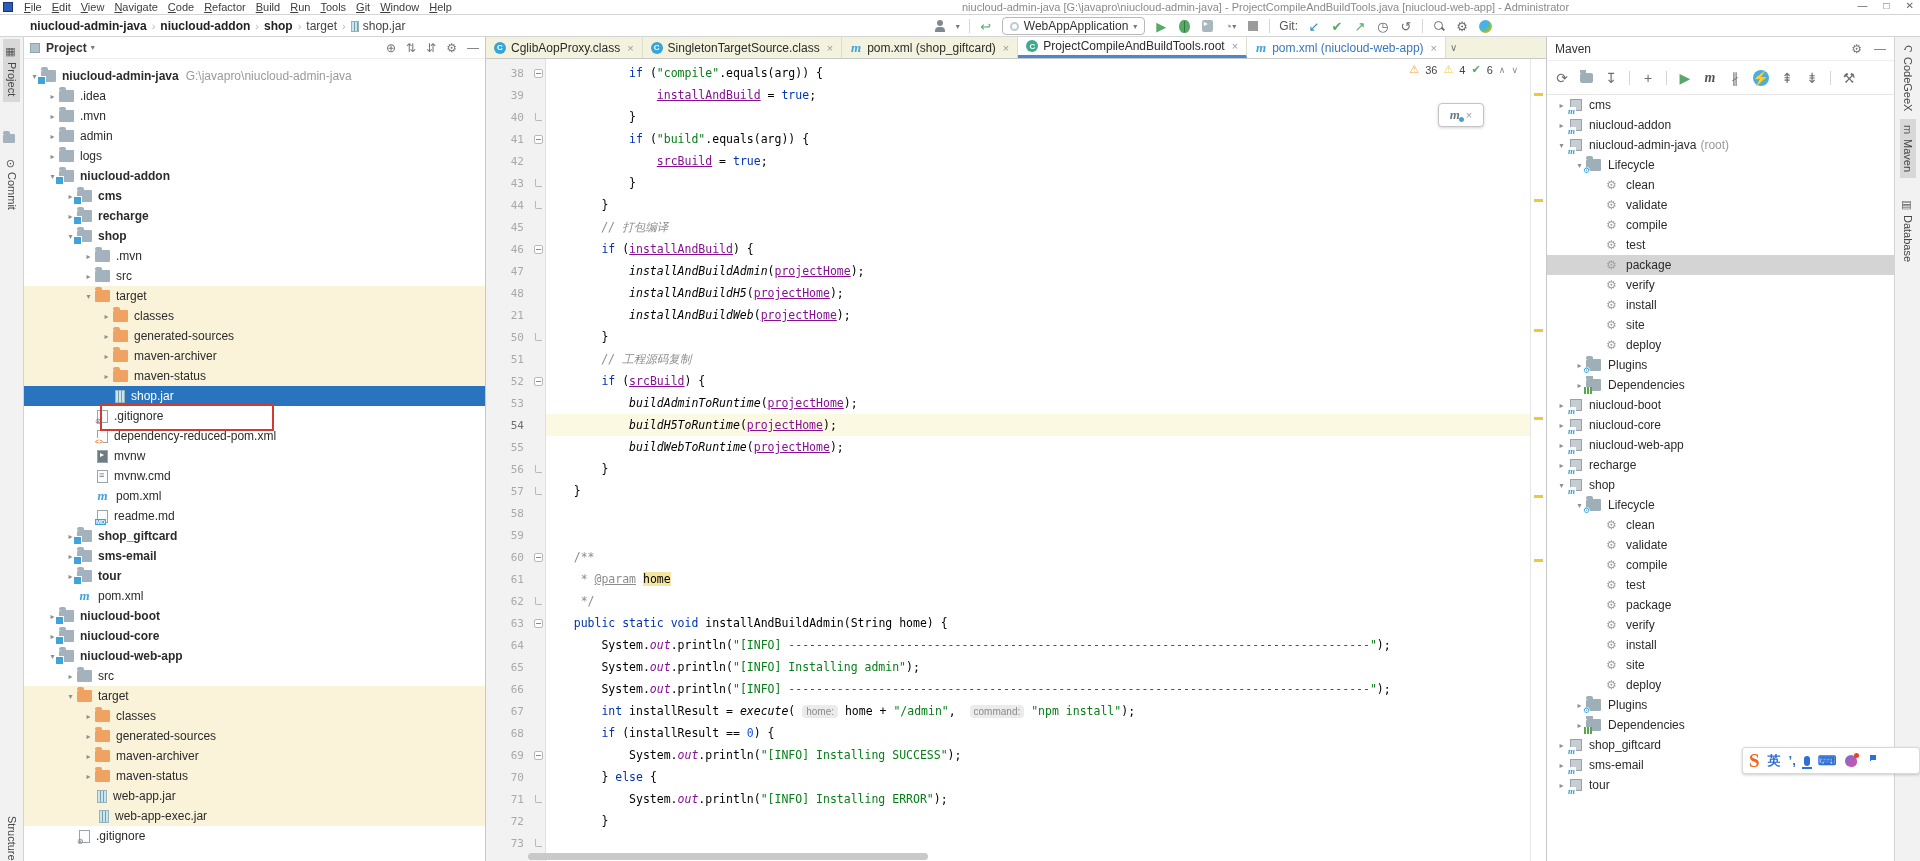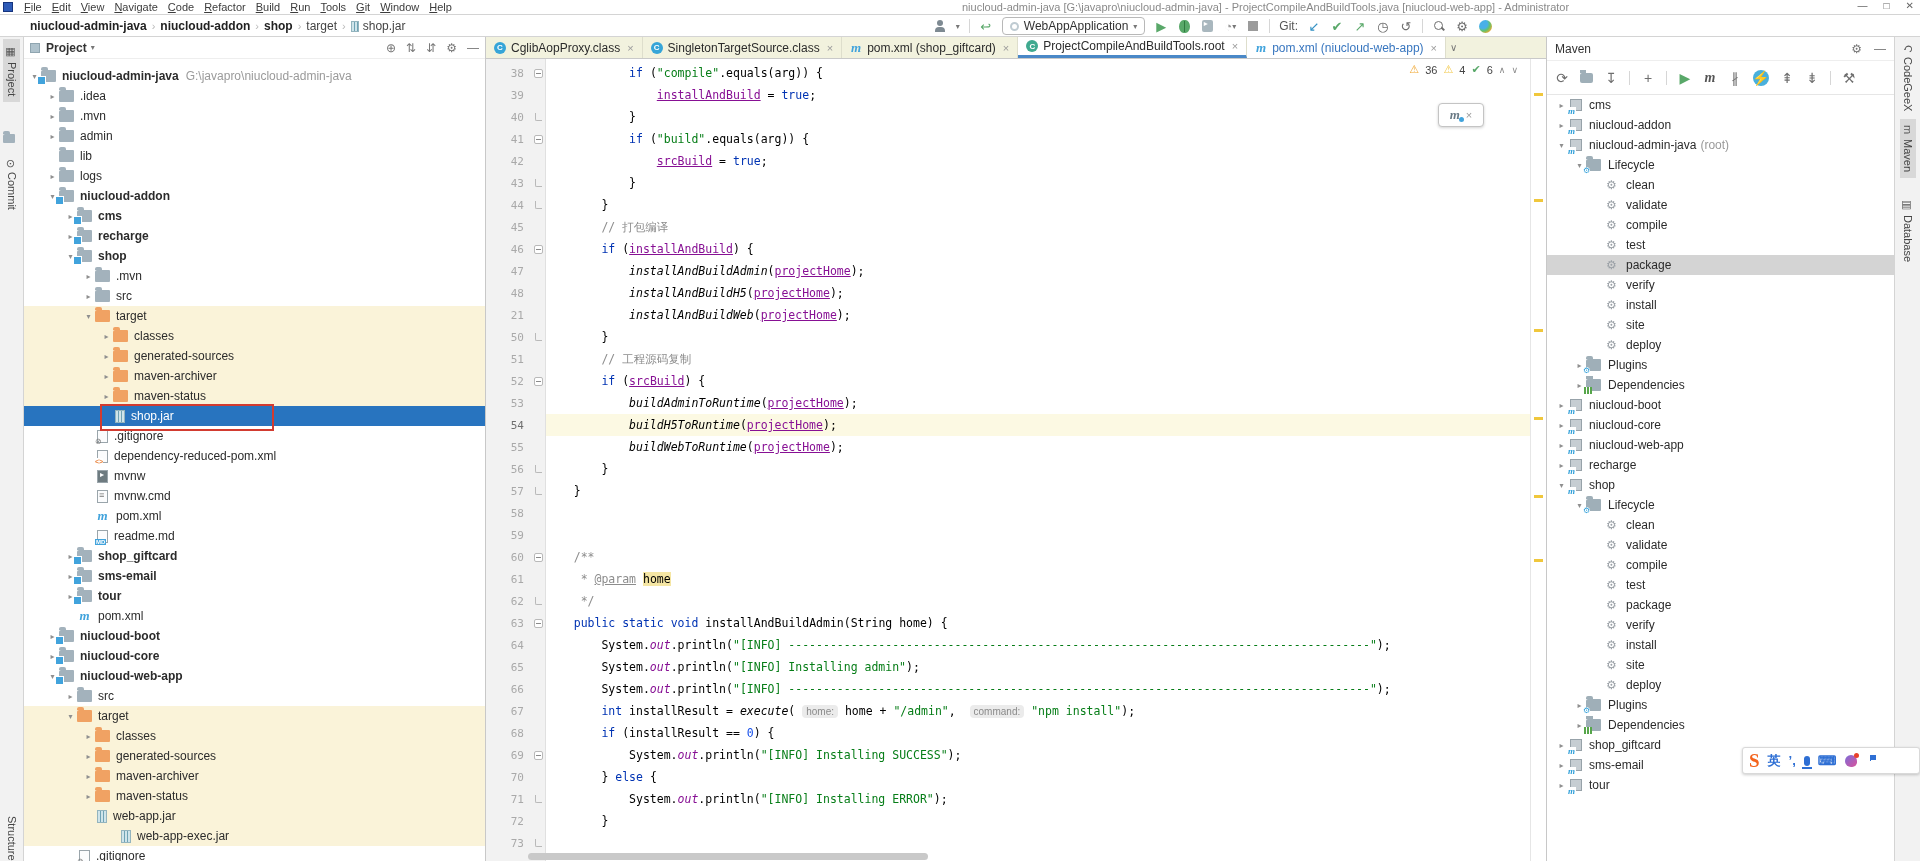--- a/index.html
+++ b/index.html
@@ -96,21 +96,21 @@
   .grow.cur .lnum{color:#6E6E6E}
   .foldwrap{width:14px;display:flex;align-items:center;justify-content:center}
   .fold{width:9px;height:9px;border:1px solid #B9B9B9;border-radius:2px;position:relative;background:#FFF}
   .fold.o::after{content:"";position:absolute;left:1px;right:1px;top:3px;height:1px;background:#8A8A8A}
   .fold.c{border:none;border-left:1px solid #B9B9B9;border-bottom:1px solid #B9B9B9;border-radius:0 0 0 2px;width:7px;height:8px;background:none}
   #code{flex:1;padding-top:3px;overflow:hidden;position:relative}
   .cl{height:22px;line-height:22px;white-space:pre;font-family:"DejaVu Sans Mono",monospace;font-size:11.5px;color:#000}
   .cl.cur{background:#FCF9E3}
   .s-k{color:#0033B3}
   .s-s{color:#067D17}
-  .s-c{color:#8C8C8C;}
+  .s-c{color:#8C8C8C;font-style:italic}
   .s-f{color:#871094;text-decoration:underline}
   .s-sm{font-style:italic}
   .s-fo{color:#871094;font-style:italic}
   .s-n{color:#1750EB}
   .s-d{color:#8C8C8C}
   .s-dt{color:#8C8C8C;text-decoration:underline}
   .s-hl{background:#F5E6A4}
   .s-hint{background:#EBEBEB;color:#8A8A8A;border-radius:4px;padding:1px 4px;font-size:10px;font-family:"Liberation Sans",sans-serif}
   #inspections{position:absolute;top:3px;right:24px;display:flex;align-items:center;gap:6px;font-size:11px;color:#444;background:rgba(255,255,255,.9);padding:1px 4px}
   #inspections .warn{color:#F0A732;font-size:11px}
@@ -272,25 +272,20 @@
           <span class="twist">▸</span>
           <span class="ic folder"></span>
           <span class="lbl">.mvn</span>
         </div>
         <div class="trow" style="padding-left: 22px;">
           <span class="twist">▸</span>
           <span class="ic folder"></span>
           <span class="lbl">admin</span>
         </div>
         <div class="trow" style="padding-left: 22px;">
-          <span class="twist"></span>
-          <span class="ic folder"></span>
-          <span class="lbl">lib</span>
-        </div>
-        <div class="trow" style="padding-left: 22px;">
           <span class="twist">▸</span>
           <span class="ic folder"></span>
           <span class="lbl">logs</span>
         </div>
         <div class="trow b" style="padding-left: 22px;">
           <span class="twist">▾</span>
           <span class="ic folder mod"></span>
           <span class="lbl">niucloud-addon</span>
         </div>
         <div class="trow b" style="padding-left: 40px;">
@@ -441,21 +436,21 @@
         <div class="trow y" style="padding-left: 58px;">
           <span class="twist">▸</span>
           <span class="ic folder exc"></span>
           <span class="lbl">maven-status</span>
         </div>
         <div class="trow y" style="padding-left: 58px;">
           <span class="twist"></span>
           <span class="ic jar"></span>
           <span class="lbl">web-app.jar</span>
         </div>
-        <div class="trow y" style="padding-left: 82px;">
+        <div class="trow y" style="padding-left: 60px;">
           <span class="twist"></span>
           <span class="ic jar"></span>
           <span class="lbl">web-app-exec.jar</span>
         </div>
         <div class="trow" style="padding-left: 40px;">
           <span class="twist"></span>
           <span class="ic file git"></span>
           <span class="lbl">.gitignore</span>
         </div>
       </div>

